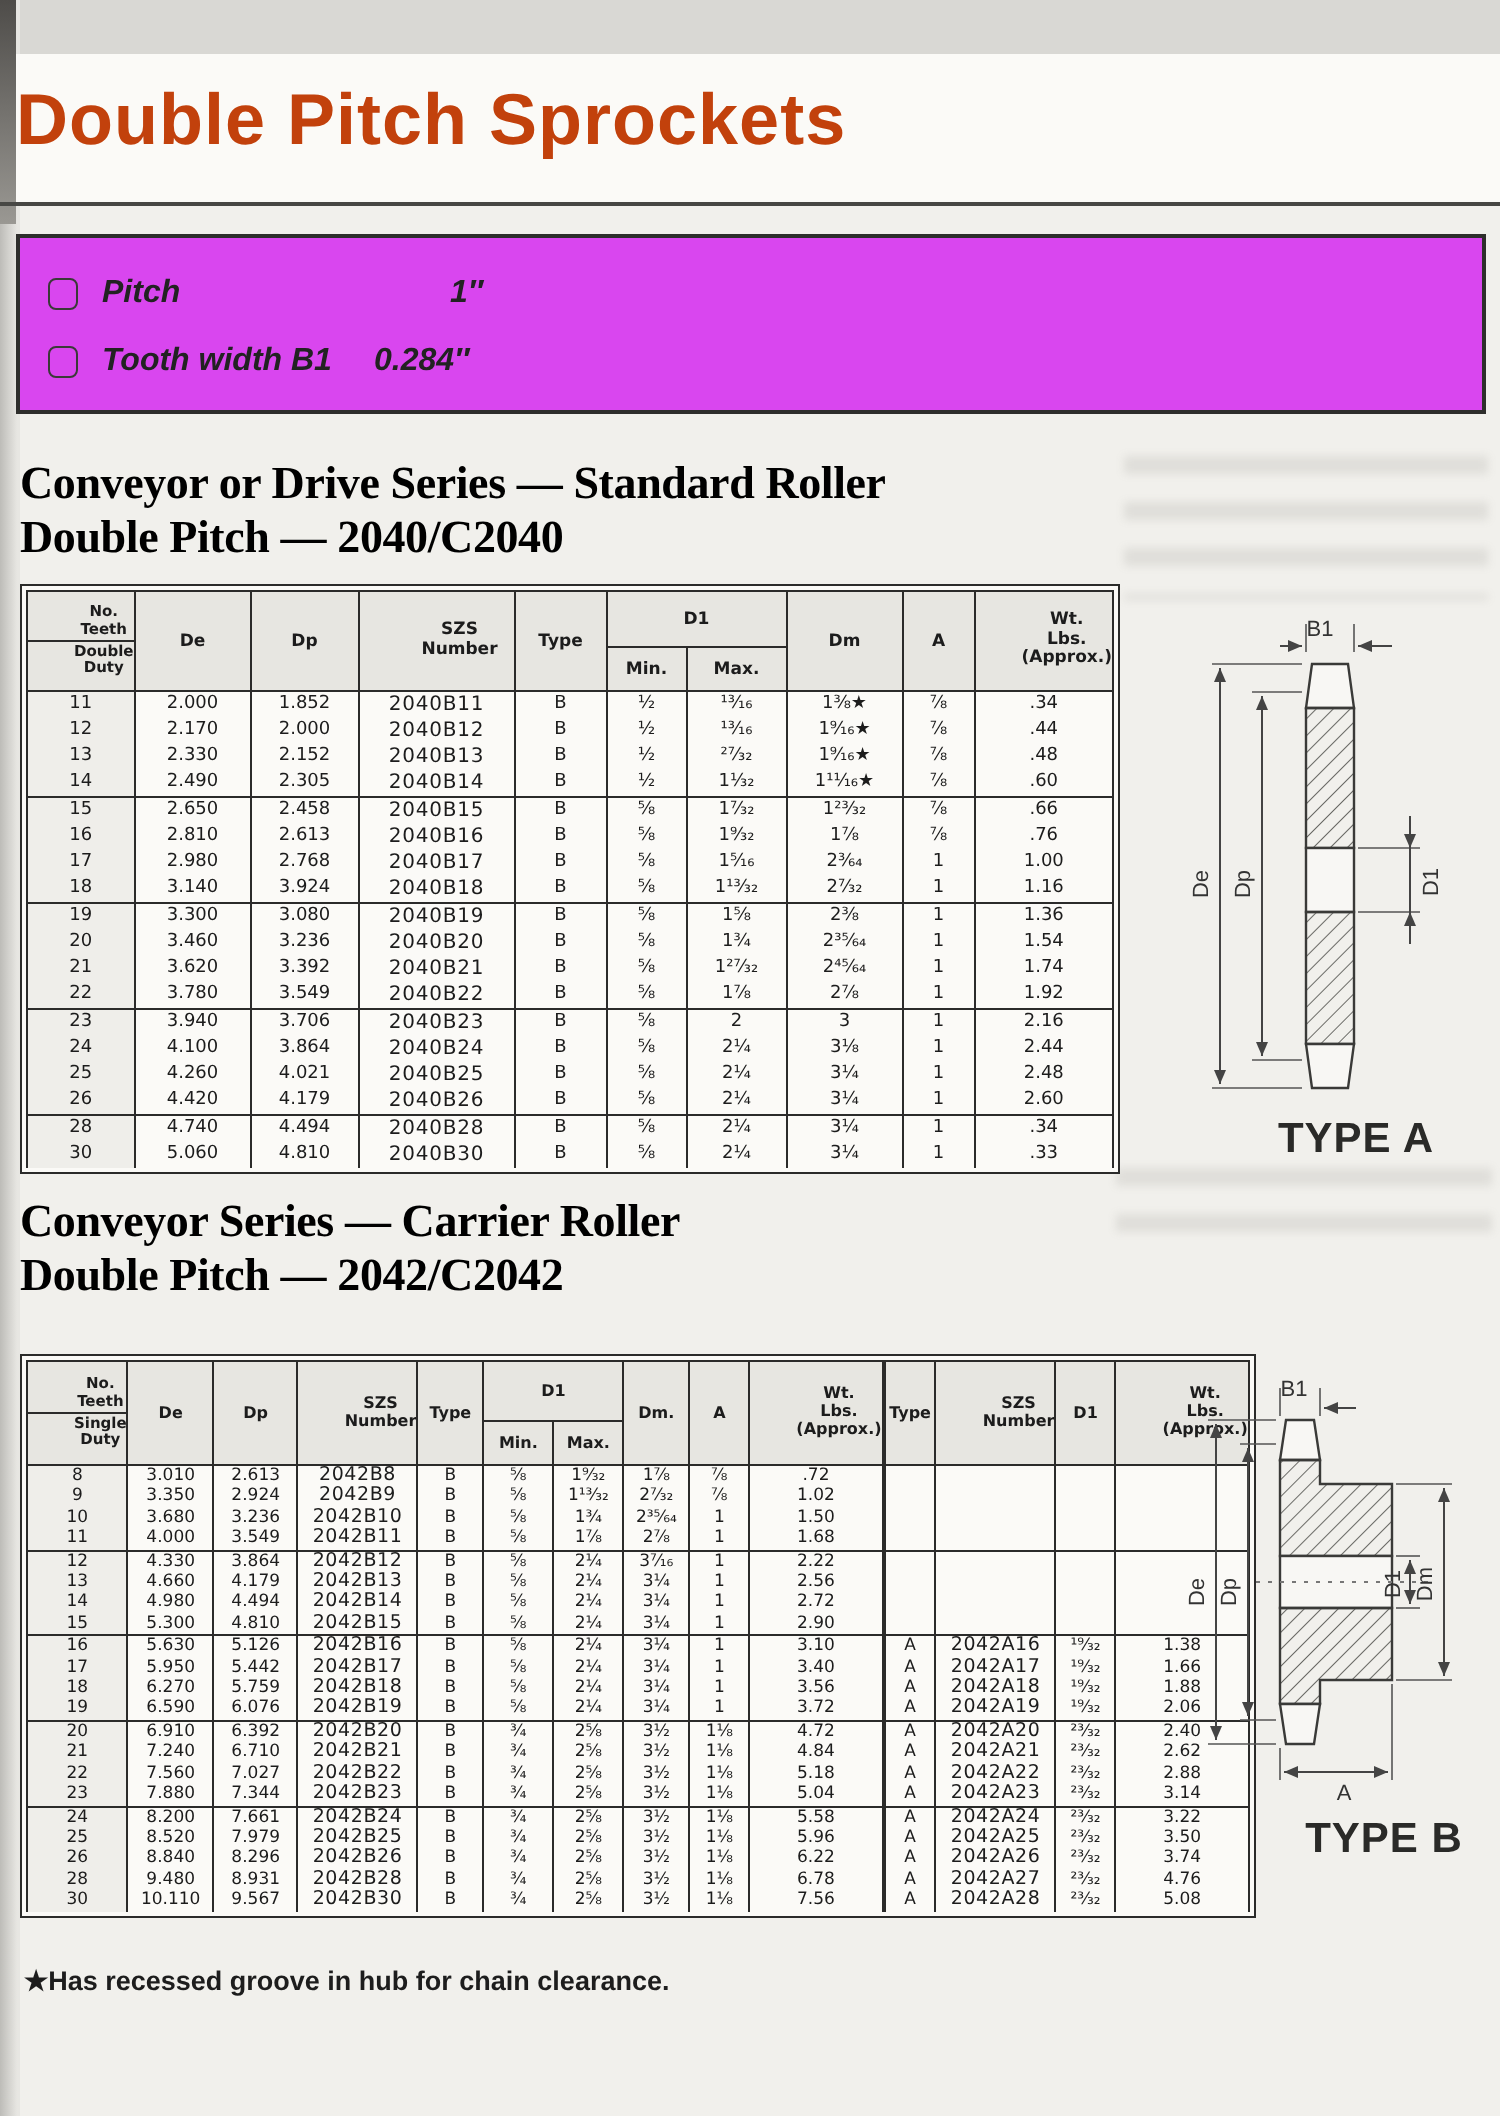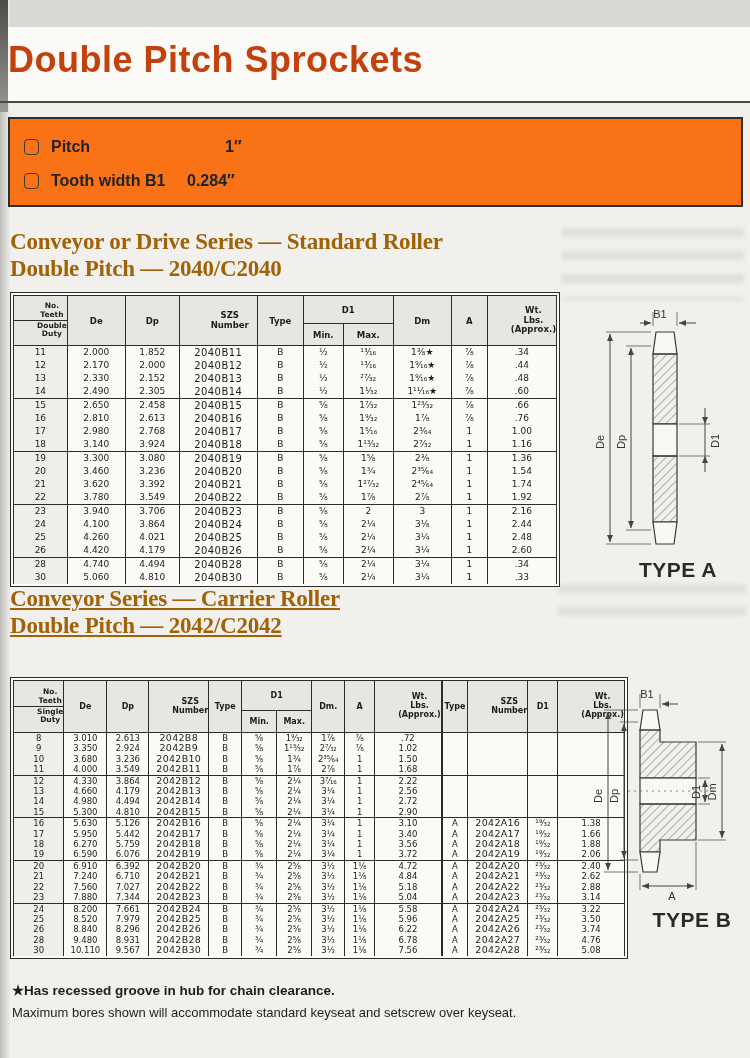--- a/index.html
+++ b/index.html
@@ -11,35 +11,35 @@
   .edge-left{position:absolute;left:0;top:0;width:10px;height:1058px;background:linear-gradient(90deg,#bdbcb8,#e7e6e2 85%);}
   .edge-left-dark{position:absolute;left:0;top:0;width:8px;height:112px;background:linear-gradient(180deg,#4e4c49,#9a9893);}
   .ghost{position:absolute;filter:blur(2px);opacity:.5;background:repeating-linear-gradient(180deg,rgba(125,123,117,.30) 0 9px,rgba(0,0,0,0) 9px 23px);}
 
   
   .title-block{position:absolute;left:8px;top:27px;width:742px;height:74px;background:#fbfaf7;}
   .main-title{position:absolute;left:0;top:12px;width:742px;text-align:left;font-size:36px;font-weight:bold;letter-spacing:.5px;color:#c2410c;}
   .title-rule{position:absolute;left:0;top:101px;width:750px;height:2px;background:#474744;}
 
   
-  .spec-box{position:absolute;left:8px;top:117px;width:731px;height:86px;border:2px solid #2e2e2c;background:#f97316;}
+  .spec-box{position:absolute;left:8px;top:117px;width:731px;height:86px;border:2px solid #2e2e2c;background:#d946ef;font-style:italic;}
   .spec-row{position:absolute;left:14px;height:20px;display:flex;align-items:center;}
   .spec-row.r1{top:18px;}
   .spec-row.r2{top:52px;}
   .cbx{width:13px;height:14px;border:1.6px solid #3a3a38;border-radius:4px;background:transparent;margin-right:12px;flex:0 0 auto;}
   .spec-label{font-size:16px;font-weight:bold;color:#222;}
   .spec-val{font-size:16px;font-weight:bold;color:#222;}
   .r1 .spec-label{width:155px;}
   .r2 .spec-label{width:130px;}
   .r1 .spec-val{margin-left:19px;}
   .r2 .spec-val{margin-left:6px;}
 
   
-  .sec-title{position:absolute;left:10px;font-family:"Liberation Serif",serif;font-weight:bold;color:#a16207;font-size:23px;line-height:1.18;letter-spacing:-.2px;}
-  .sec1{top:228px;} .sec2{top:585px;text-decoration:underline;}
+  .sec-title{position:absolute;left:10px;font-family:"Liberation Serif",serif;font-weight:bold;color:#000000;font-size:23px;line-height:1.18;letter-spacing:-.2px;}
+  .sec1{top:228px;} .sec2{top:597px;}
 
   
   .twrap{position:absolute;border:1.5px solid #2b2b2a;padding:2px;background:#fbfaf7;}
   .t1wrap{left:10px;top:292px;}
   .t2wrap{left:10px;top:677px;}
   table{border-collapse:collapse;table-layout:fixed;background:#fbfaf7;}
   th,td{overflow:hidden;white-space:nowrap;text-align:center;padding:0;color:#1c1c1c;}
   th{background:#e7e6e1;border:1px solid #2b2b2a;font-weight:bold;font-family:"DejaVu Sans",sans-serif;}
   td{border-left:1px solid #2b2b2a;border-right:1px solid #2b2b2a;font-family:"DejaVu Sans",sans-serif;}
   tbody tr.grp td{border-top:1px solid #2b2b2a;}
@@ -864,16 +864,15 @@
 
     <line x1="48" y1="188" x2="48" y2="204" stroke="#555" stroke-width="0.8"></line>
     <line x1="104" y1="156" x2="104" y2="204" stroke="#555" stroke-width="0.8"></line>
     <line x1="50" y1="200" x2="102" y2="200" stroke="#444" stroke-width="1" marker-start="url(#arB)" marker-end="url(#arB)"></line>
     <text x="80" y="214" text-anchor="middle">A</text>
   </svg>
   <div class="dg-caption cap-b" style="text-align:center;">TYPE B</div>
 
   <div class="fn fn-star">★Has recessed groove in hub for chain clearance.</div>
   <div class="fn fn-body">
-    <div>Maximum bores shown will accommodate standard keyseat and setscrew over keyseat.</div>
   </div>
 
 </div>
 
 </body></html>

